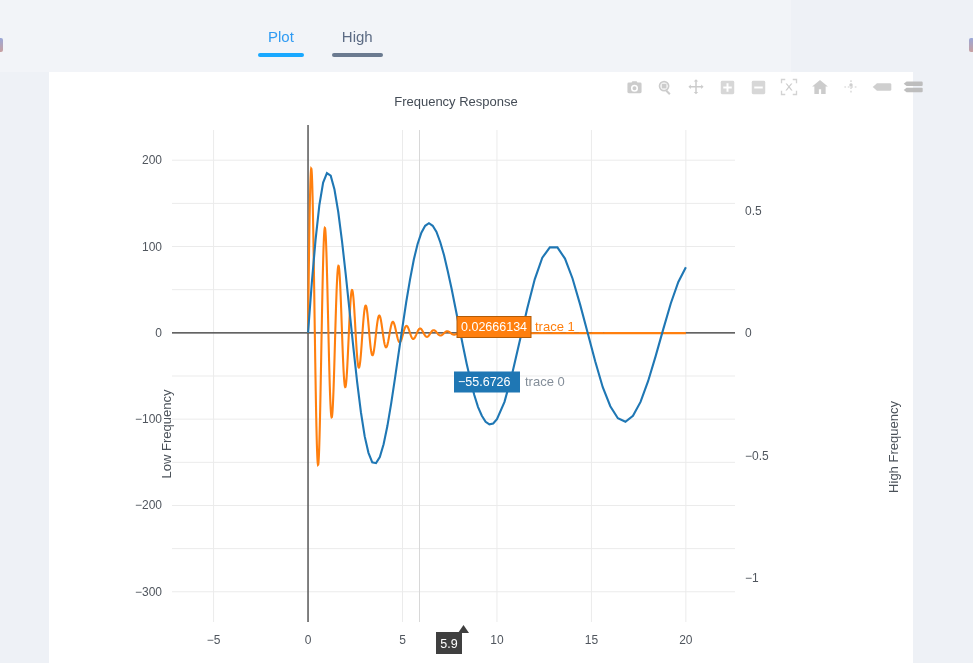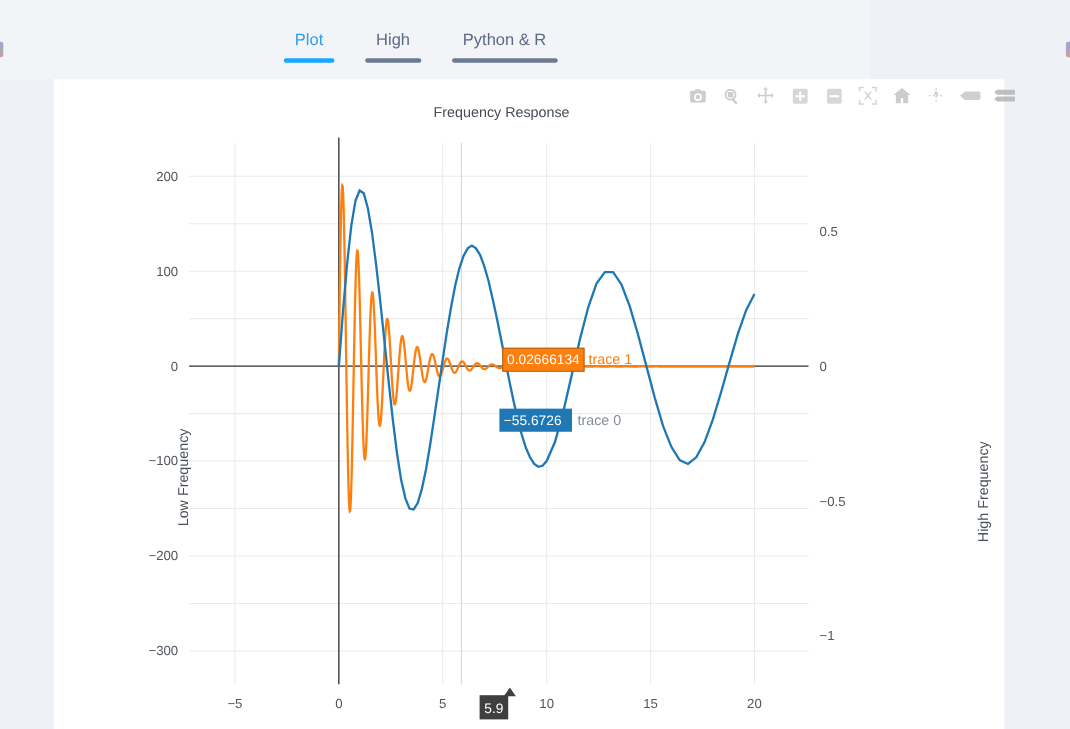--- a/index.html
+++ b/index.html
@@ -82,24 +82,20 @@
 <div id="tabbar">
   <div id="edge-left" class="edge-dot"></div>
   <div id="edge-right" class="edge-dot"></div>
   <div id="tabs">
     <div class="tab active">
       <span>Plot</span>
       <span class="tab-underline"></span>
     </div>
     <div class="tab">
       <span>High</span>
-      <span class="tab-underline"></span>
-    </div>
-    <div class="tab">
-      <span>Python &amp; R</span>
       <span class="tab-underline"></span>
     </div>
   </div>
 </div>
 
 <div id="plot-card">
 
   <div id="modebar">
     <div class="mb-btn">
       <svg width="17" height="17" viewBox="0 0 24 24" fill="#c8c8c8">

